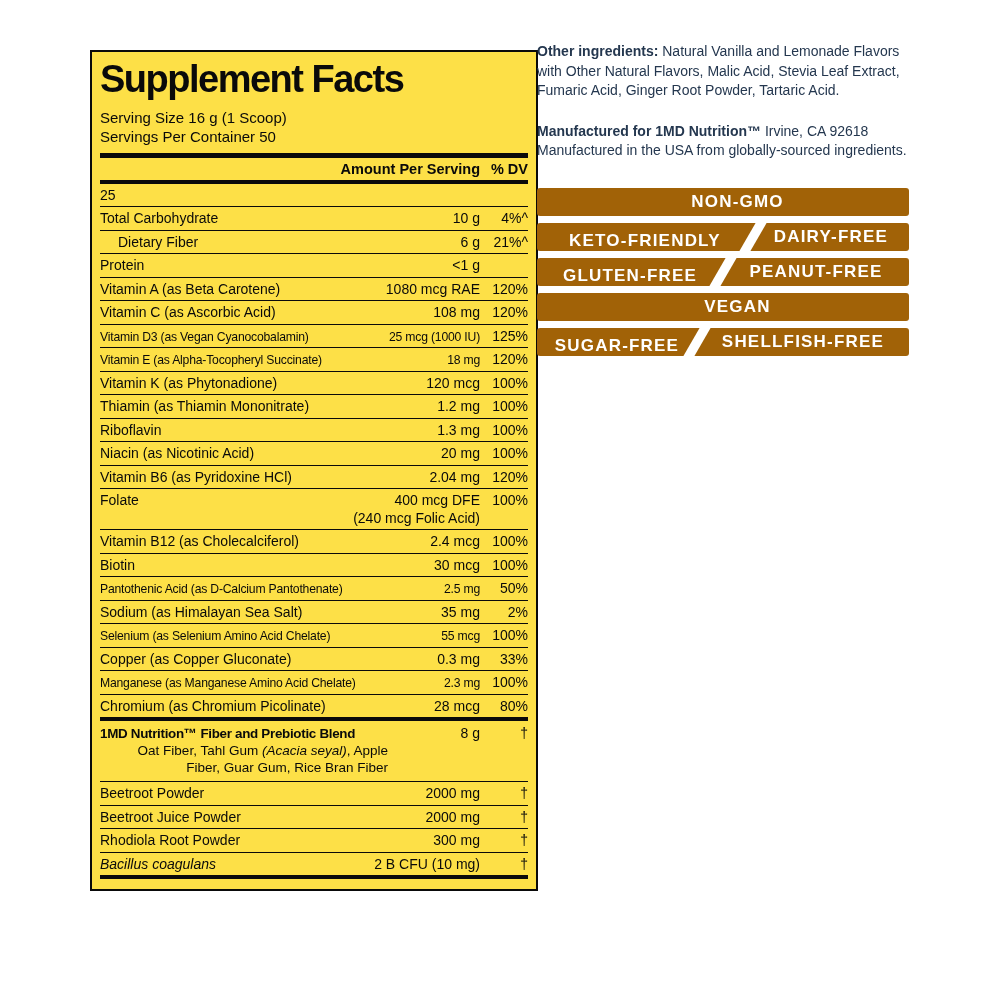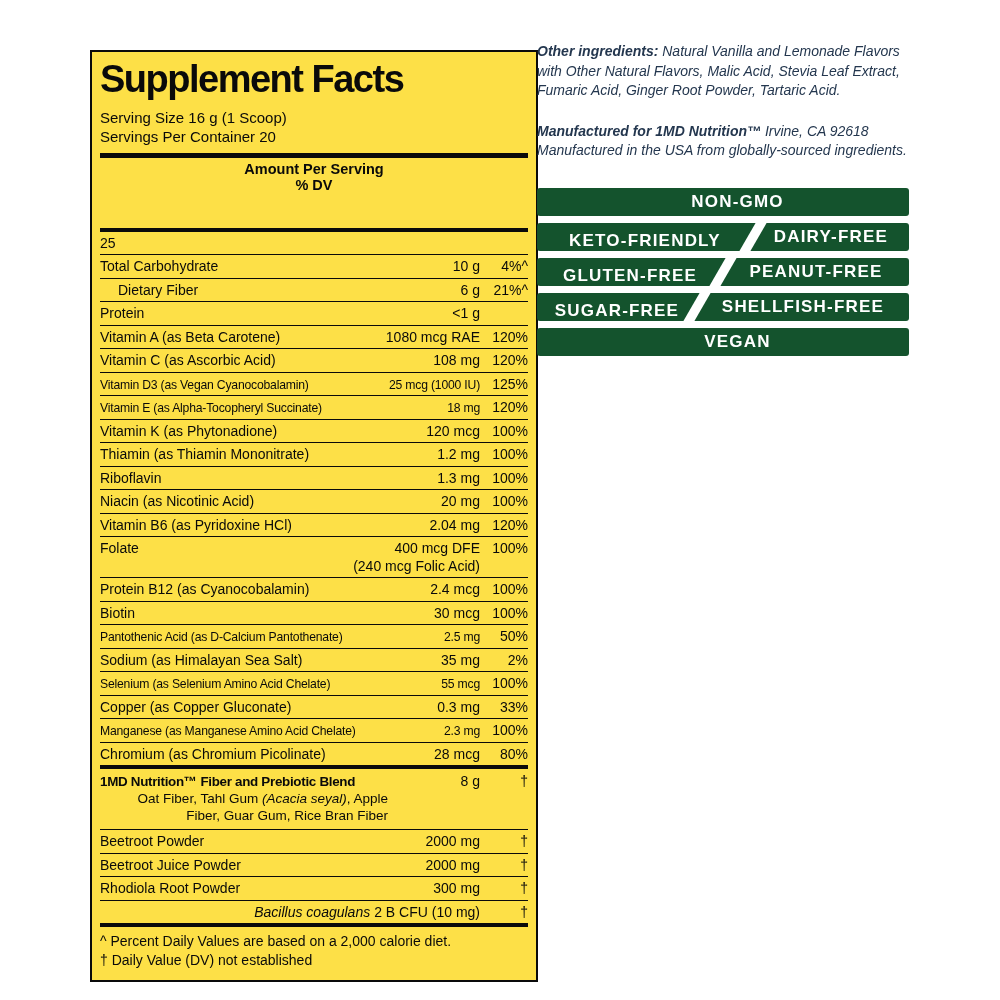--- a/index.html
+++ b/index.html
@@ -5,68 +5,68 @@
   html,body{margin:0;padding:0;background:#fff;}
   body{width:1000px;height:1000px;position:relative;font-family:"Liberation Sans",sans-serif;}
 
   
   .facts-panel{position:absolute;left:90px;top:50px;width:448px;box-sizing:border-box;
     border:2.5px solid #0a0a0a;padding:6px 8px 10px;color:#0a0a0a;background:#fde047;}
   .facts-title{font-size:38px;font-weight:bold;letter-spacing:-1.5px;line-height:1.05;margin:2px 0 8px;white-space:nowrap;}
   .serving-line{font-size:15px;line-height:1.3;}
   .bar{height:5px;background:#0a0a0a;margin-top:6px;}
   .bar.mid{height:4px;margin-top:0;}
-  .hdr-row{display:flex;align-items:center;font-weight:bold;font-size:14.5px;padding:3px 0;flex-direction:column;}
+  .hdr-row{display:flex;align-items:center;font-weight:bold;font-size:14.5px;padding:3px 0;}
   .hdr-spacer{flex:1 1 auto;}
   .hdr-amt{flex:0 0 auto;text-align:right;white-space:nowrap;}
   .hdr-dv{flex:0 0 48px;text-align:right;white-space:nowrap;}
 
   .rows .row, .section2 .row{display:flex;align-items:baseline;border-top:1.5px solid #0a0a0a;
     padding:3px 0 2px;font-size:14px;line-height:1.25;}
   .rows > div:nth-of-type(1){border-top:0;}
   .name{flex:1 1 auto;padding-right:4px;white-space:nowrap;overflow:hidden;}
   .amt{flex:0 0 auto;text-align:right;white-space:nowrap;}
   .amt-sub{text-align:right;white-space:nowrap;}
   .amt-sub:empty{display:none;}
   .dv{flex:0 0 48px;text-align:right;white-space:nowrap;}
   .row.indent .name{padding-left:18px;}
   .row.tight .name,.row.tight .amt{font-size:12.2px;letter-spacing:-0.2px;}
-  .row.italic-name .name{font-style:italic;text-align:right;}
+  .row.italic-name .name{font-style:italic;}
 
   .blend-row{display:flex;align-items:baseline;padding:4px 0 1px;font-size:14px;line-height:1.2;}
   .blend-row .name{font-weight:bold;font-size:13.4px;letter-spacing:-0.3px;}
   .blend-ing{width:272px;padding:0 0 4px 16px;font-size:13.5px;line-height:1.25;text-align:right;}
   .blend-ing .it{font-style:italic;}
   .section2 .row{border-top:1.5px solid #0a0a0a;}
 
   .footnotes{padding-top:5px;font-size:14px;line-height:1.35;}
 
   
   .right-col{position:absolute;left:537px;top:42px;width:372px;color:#24374f;}
-  .para{font-size:14px;line-height:1.4;margin:0 0 21px;font-style:italic;}
+  .para{font-size:14px;line-height:1.4;margin:0 0 21px;}
   .para b{font-weight:bold;}
 
   .badges{margin-top:27px;display:flex;flex-direction:column;gap:7px;}
-  .badge{position:relative;height:28px;background:#14532d;border-radius:3px;color:#fff;
+  .badge{position:relative;height:28px;background:#a16207;border-radius:3px;color:#fff;
     font-weight:bold;font-size:17px;letter-spacing:1.2px;overflow:hidden;padding-left:29px;}
   .badge.full{display:flex;align-items:center;justify-content:center;}
   .badge.split .bleft{position:absolute;left:0;top:8px;bottom:0;width:var(--cut);
     display:flex;align-items:center;justify-content:center;}
   .badge.split .bright{position:absolute;left:var(--cut);right:0;top:0;bottom:0;
     display:flex;align-items:center;justify-content:center;}
   .slash{position:absolute;top:-5px;bottom:-5px;left:var(--cut);width:11px;background:#fff;
     transform:translateX(-50%) skewX(-30deg);}
 </style>
 </head>
 <body>
 
 <div class="facts-panel">
   <div class="facts-title">Supplement Facts</div>
   <div class="serving-line">Serving Size 16 g (1 Scoop)</div>
-  <div class="serving-line">Servings Per Container 20</div>
+  <div class="serving-line">Servings Per Container 50</div>
 
   <div class="bar"></div>
   <div class="hdr-row">
     <span class="hdr-spacer"></span>
     <span class="hdr-amt">Amount Per Serving</span>
     <span class="hdr-dv">% DV</span>
   </div>
   <div class="bar mid"></div>
 
   <div class="rows">
@@ -190,21 +190,21 @@
       <div class="row">
         <span class="name">Folate</span>
         <span class="amt">
           <div>400 mcg DFE</div>
           <div class="amt-sub">(240 mcg Folic Acid)</div>
         </span>
         <span class="dv">100%</span>
       </div>
 
       <div class="row">
-        <span class="name">Protein B12 (as Cyanocobalamin)</span>
+        <span class="name">Vitamin B12 (as Cholecalciferol)</span>
         <span class="amt">
           <div>2.4 mcg</div>
 
         </span>
         <span class="dv">100%</span>
       </div>
 
       <div class="row">
         <span class="name">Biotin</span>
         <span class="amt">
@@ -303,24 +303,20 @@
 
         <div class="row italic-name">
           <span class="name">Bacillus coagulans</span>
           <span class="amt">2 B CFU (10 mg)</span>
           <span class="dv">†</span>
         </div>
       </div>
   </div>
 
   <div class="bar mid"></div>
-  <div class="footnotes">
-    <div>^ Percent Daily Values are based on a 2,000 calorie diet.</div>
-    <div>† Daily Value (DV) not established</div>
-  </div>
 </div>
 
 <div class="right-col">
   <p class="para"><b>Other ingredients:</b><span> Natural Vanilla and Lemonade Flavors with Other Natural Flavors, Malic Acid, Stevia Leaf Extract, Fumaric Acid, Ginger Root Powder, Tartaric Acid.</span></p>
 
   <p class="para">
     <span><b>Manufactured for 1MD Nutrition™</b><span> Irvine, CA 92618</span></span><br>
     <span>Manufactured in the USA from globally-sourced ingredients.</span>
   </p>
 
@@ -331,22 +327,22 @@
     <div class="badge split" style="--cut:58%">
       <span class="bleft">KETO-FRIENDLY</span>
       <span class="bright">DAIRY-FREE</span>
       <i class="slash"></i>
     </div>
     <div class="badge split" style="--cut:50%">
       <span class="bleft">GLUTEN-FREE</span>
       <span class="bright">PEANUT-FREE</span>
       <i class="slash"></i>
     </div>
+    <div class="badge full">
+      <span>VEGAN</span>
+    </div>
     <div class="badge split" style="--cut:43%">
       <span class="bleft">SUGAR-FREE</span>
       <span class="bright">SHELLFISH-FREE</span>
       <i class="slash"></i>
     </div>
-    <div class="badge full">
-      <span>VEGAN</span>
-    </div>
   </div>
 </div>
 
 </body></html>

